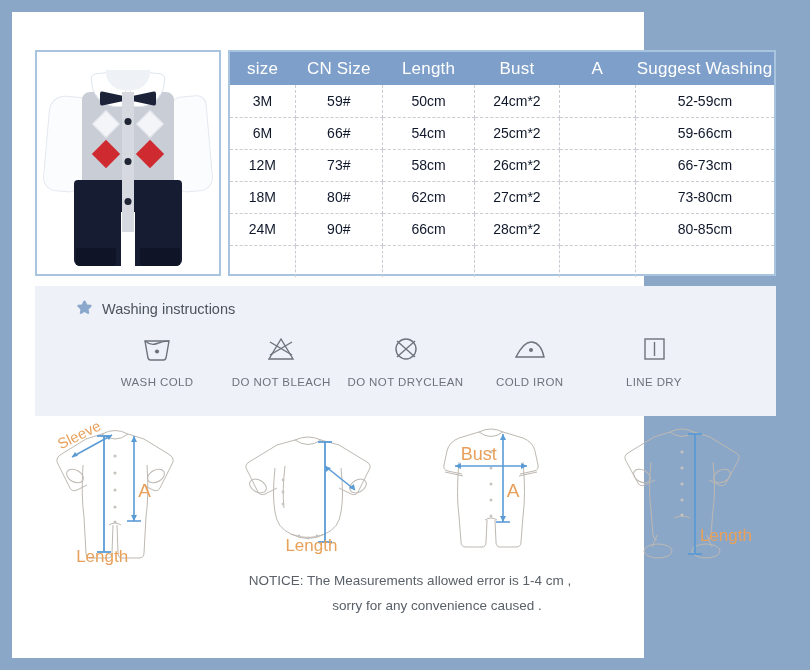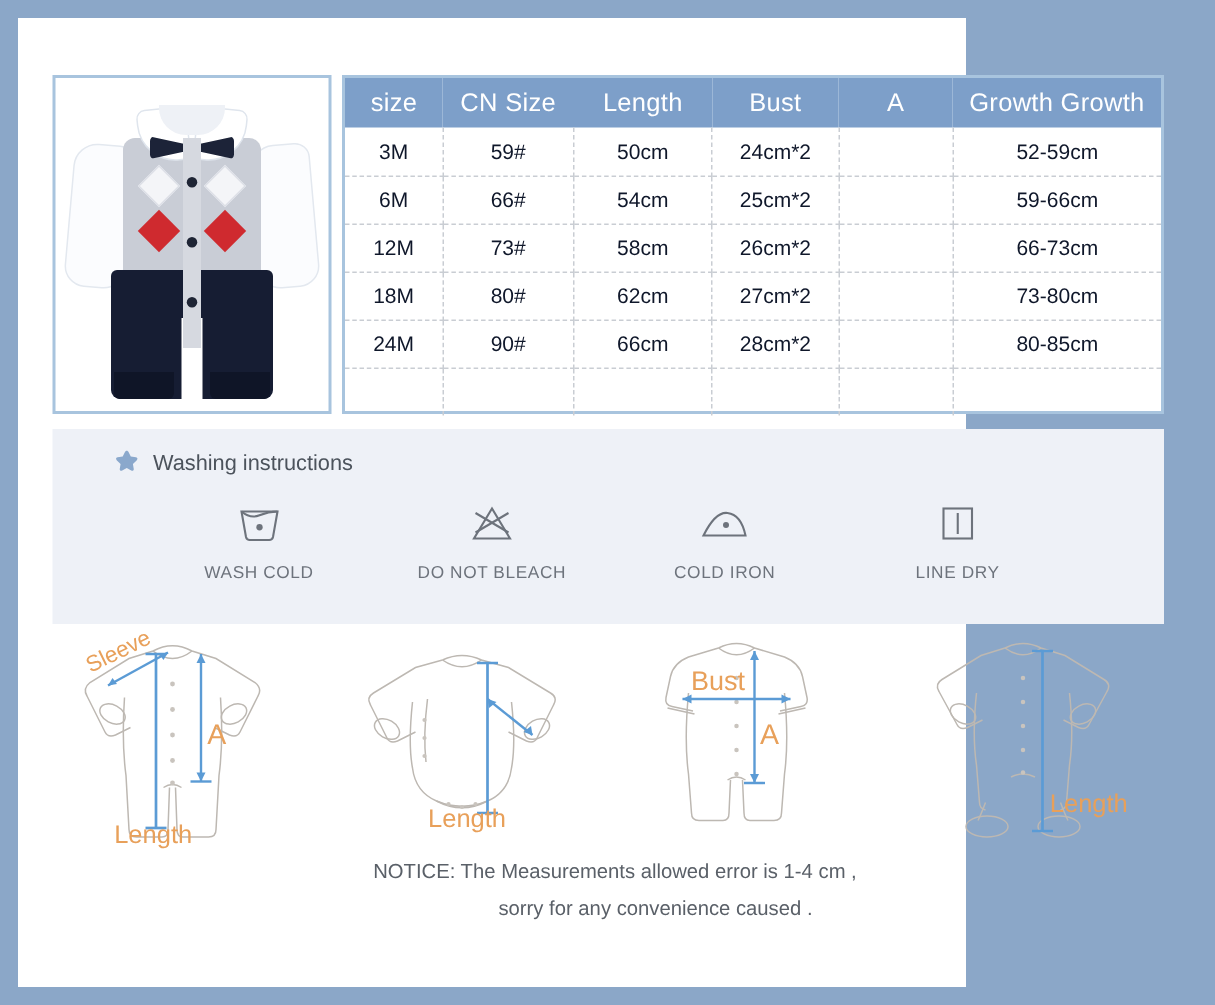--- a/index.html
+++ b/index.html
@@ -171,21 +171,21 @@
             <col class="c-a">
             <col class="c-sg">
         </colgroup>
         <thead>
           <tr>
             <th>size</th>
             <th>CN Size</th>
             <th>Length</th>
             <th>Bust</th>
             <th>A</th>
-            <th>Growth Growth</th>
+            <th>Suggest Washing</th>
           </tr>
         </thead>
         <tbody>
           <tr>
             <td>3M</td>
             <td>59#</td>
             <td>50cm</td>
             <td>24cm*2</td>
             <td></td>
             <td>52-59cm</td>
@@ -260,20 +260,30 @@
         <div class="care-icon">
           <svg width="34" height="30" viewBox="0 0 34 30">
             <path d="M17 5 L29 25 L5 25 Z" fill="none" stroke="#6d737c" stroke-width="1.4"></path>
             <line x1="6" y1="21" x2="28" y2="8" stroke="#6d737c" stroke-width="1.4"></line>
             <line x1="6" y1="8" x2="28" y2="21" stroke="#6d737c" stroke-width="1.4"></line>
           </svg>
         </div>
         <div class="care-label">DO NOT BLEACH</div>
       </div>
 
+      <div class="care-item">
+        <div class="care-icon">
+          <svg width="34" height="30" viewBox="0 0 34 30">
+            <circle cx="17" cy="15" r="10" fill="none" stroke="#6d737c" stroke-width="1.4"></circle>
+            <line x1="8" y1="23" x2="26" y2="7" stroke="#6d737c" stroke-width="1.4"></line>
+            <line x1="8" y1="7" x2="26" y2="23" stroke="#6d737c" stroke-width="1.4"></line>
+          </svg>
+        </div>
+        <div class="care-label">DO NOT DRYCLEAN</div>
+      </div>
 
       <div class="care-item">
         <div class="care-icon">
           <svg width="36" height="30" viewBox="0 0 36 30">
             <path d="M4 23 L32 23 Q29 9 20 8 Q12 7 4 23 Z" fill="none" stroke="#6d737c" stroke-width="1.4"></path>
             <circle cx="19" cy="16" r="2" fill="#6d737c"></circle>
           </svg>
         </div>
         <div class="care-label">COLD IRON</div>
       </div>

